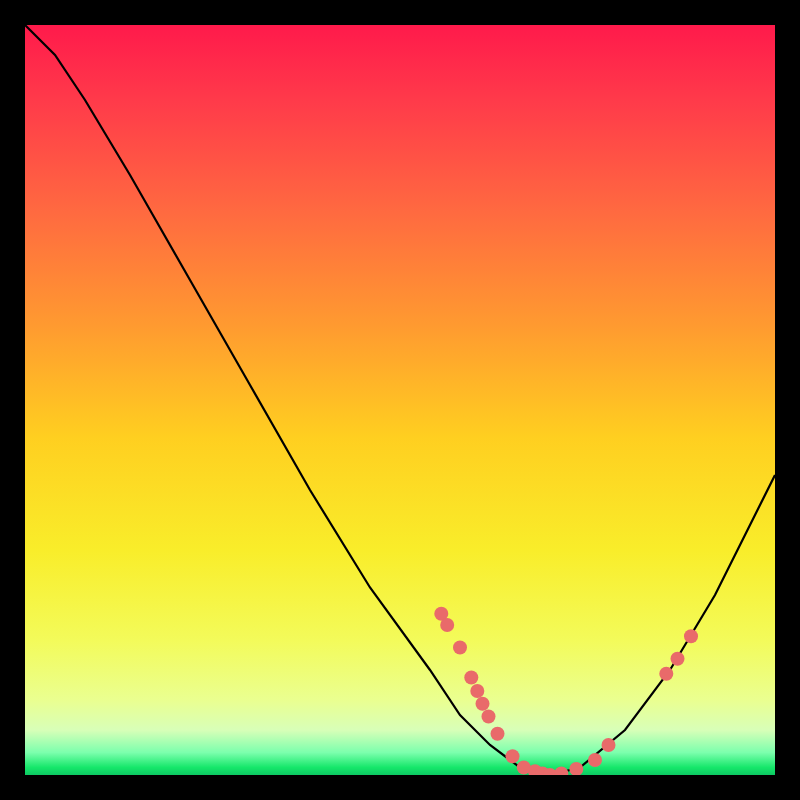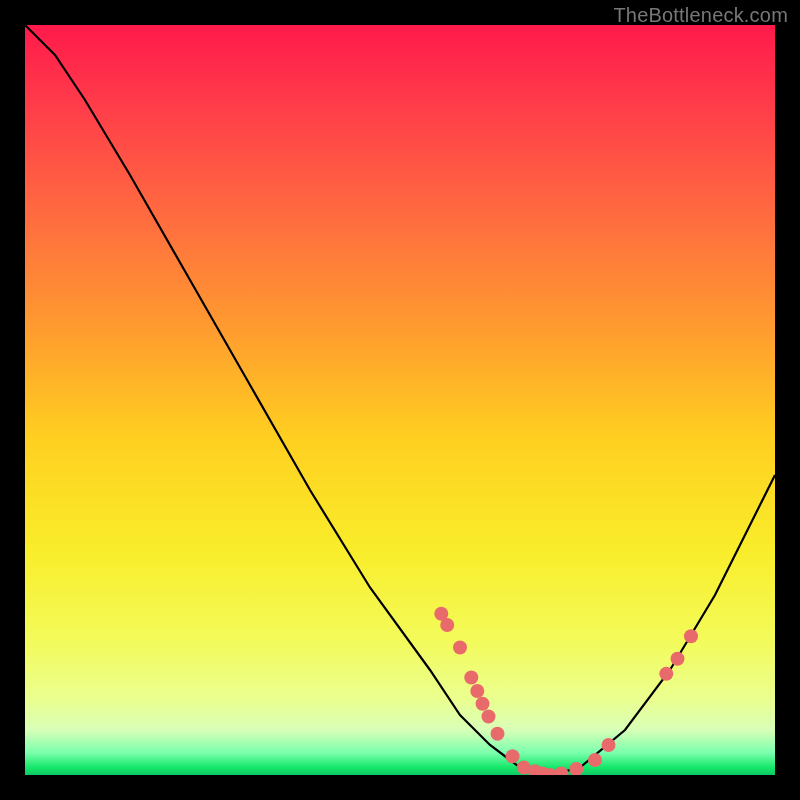--- a/index.html
+++ b/index.html
@@ -56,21 +56,20 @@
     position: absolute;
     inset: 0;
     width: 100%;
     height: 100%;
   }
 </style>
 </head>
 <body>
 
 <div class="wrap">
-  <div class="watermark">TheBottleneck.com</div>
 
   <div class="plot-frame">
     <div class="gradient-bg"></div>
     <svg class="overlay" viewBox="0 0 750 750" preserveAspectRatio="none">
       <path id="curve-path" fill="none" stroke="#000000" stroke-width="2.2" d="M0.0 0.0 L30.0 30.0 L60.0 75.0 L105.0 150.0 L165.0 255.0 L225.0 360.0 L285.0 465.0 L345.0 562.5 L405.0 645.0 L435.0 690.0 L465.0 720.0 L495.0 742.5 L525.0 750.0 L555.0 742.5 L600.0 705.0 L645.0 645.0 L690.0 570.0 L750.0 450.0"></path>
       <g id="markers">
           <circle cx="416.3" cy="588.8" r="7" fill="#e96a6a"></circle>
           <circle cx="422.2" cy="600.0" r="7" fill="#e96a6a"></circle>
           <circle cx="435.0" cy="622.5" r="7" fill="#e96a6a"></circle>
           <circle cx="446.3" cy="652.5" r="7" fill="#e96a6a"></circle>

